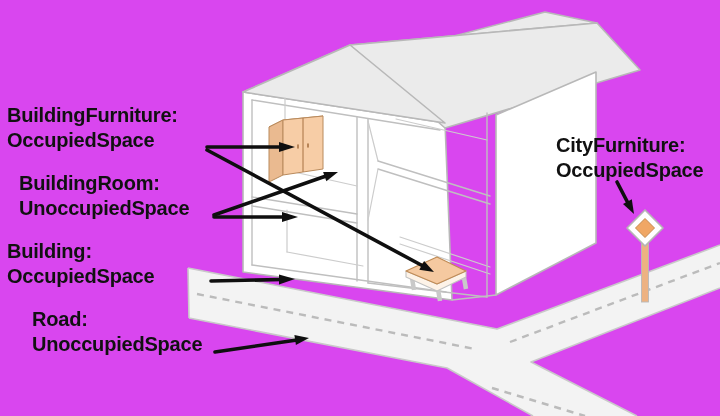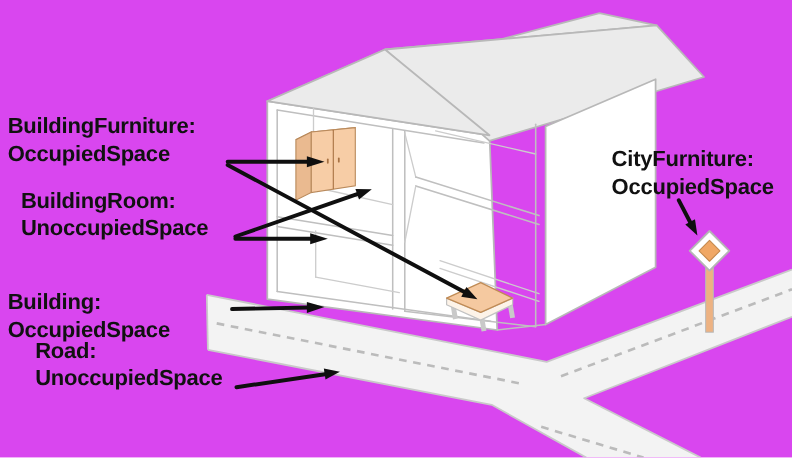--- a/index.html
+++ b/index.html
@@ -140,21 +140,21 @@
   <div class="label" style="left:7px;top:103px;">
     <span class="lbl-line">BuildingFurniture:</span>
     <span class="lbl-line">OccupiedSpace</span>
   </div>
 
   <div class="label" style="left:7px;top:171px;margin-left:12px;">
     <span class="lbl-line">BuildingRoom:</span>
     <span class="lbl-line">UnoccupiedSpace</span>
   </div>
 
-  <div class="label" style="left:7px;top:239px;margin-top:24px;">
+  <div class="label" style="left:7px;top:239px;">
     <span class="lbl-line">Building:</span>
     <span class="lbl-line">OccupiedSpace</span>
   </div>
 
   <div class="label" style="left:7px;top:307px;margin-left:25px;">
     <span class="lbl-line">Road:</span>
     <span class="lbl-line">UnoccupiedSpace</span>
   </div>
 
   <div class="label" style="left:556px;top:133px;">

